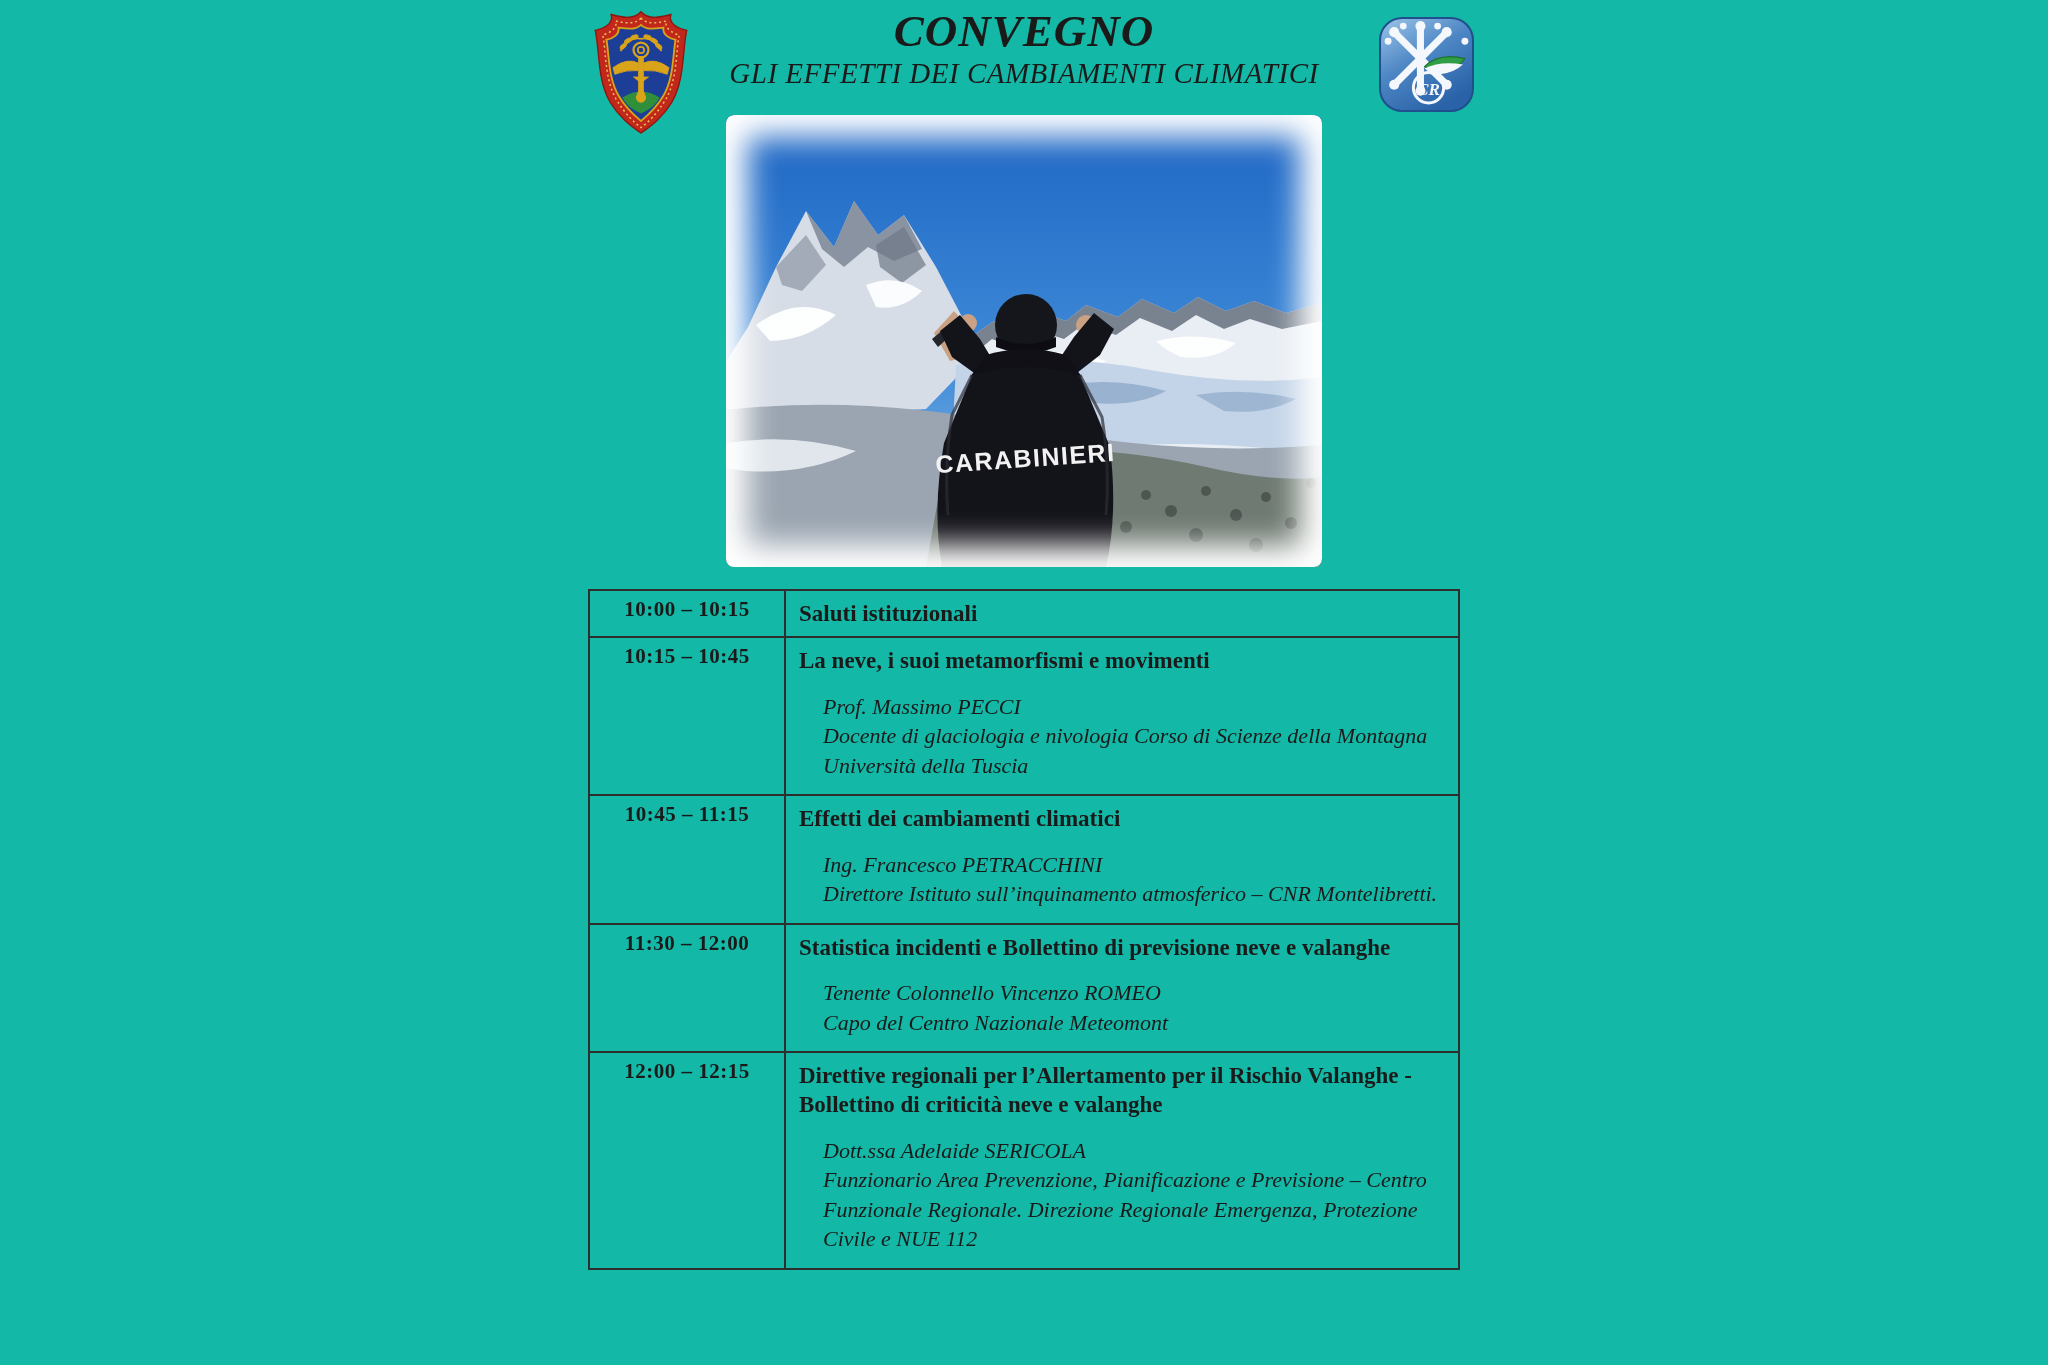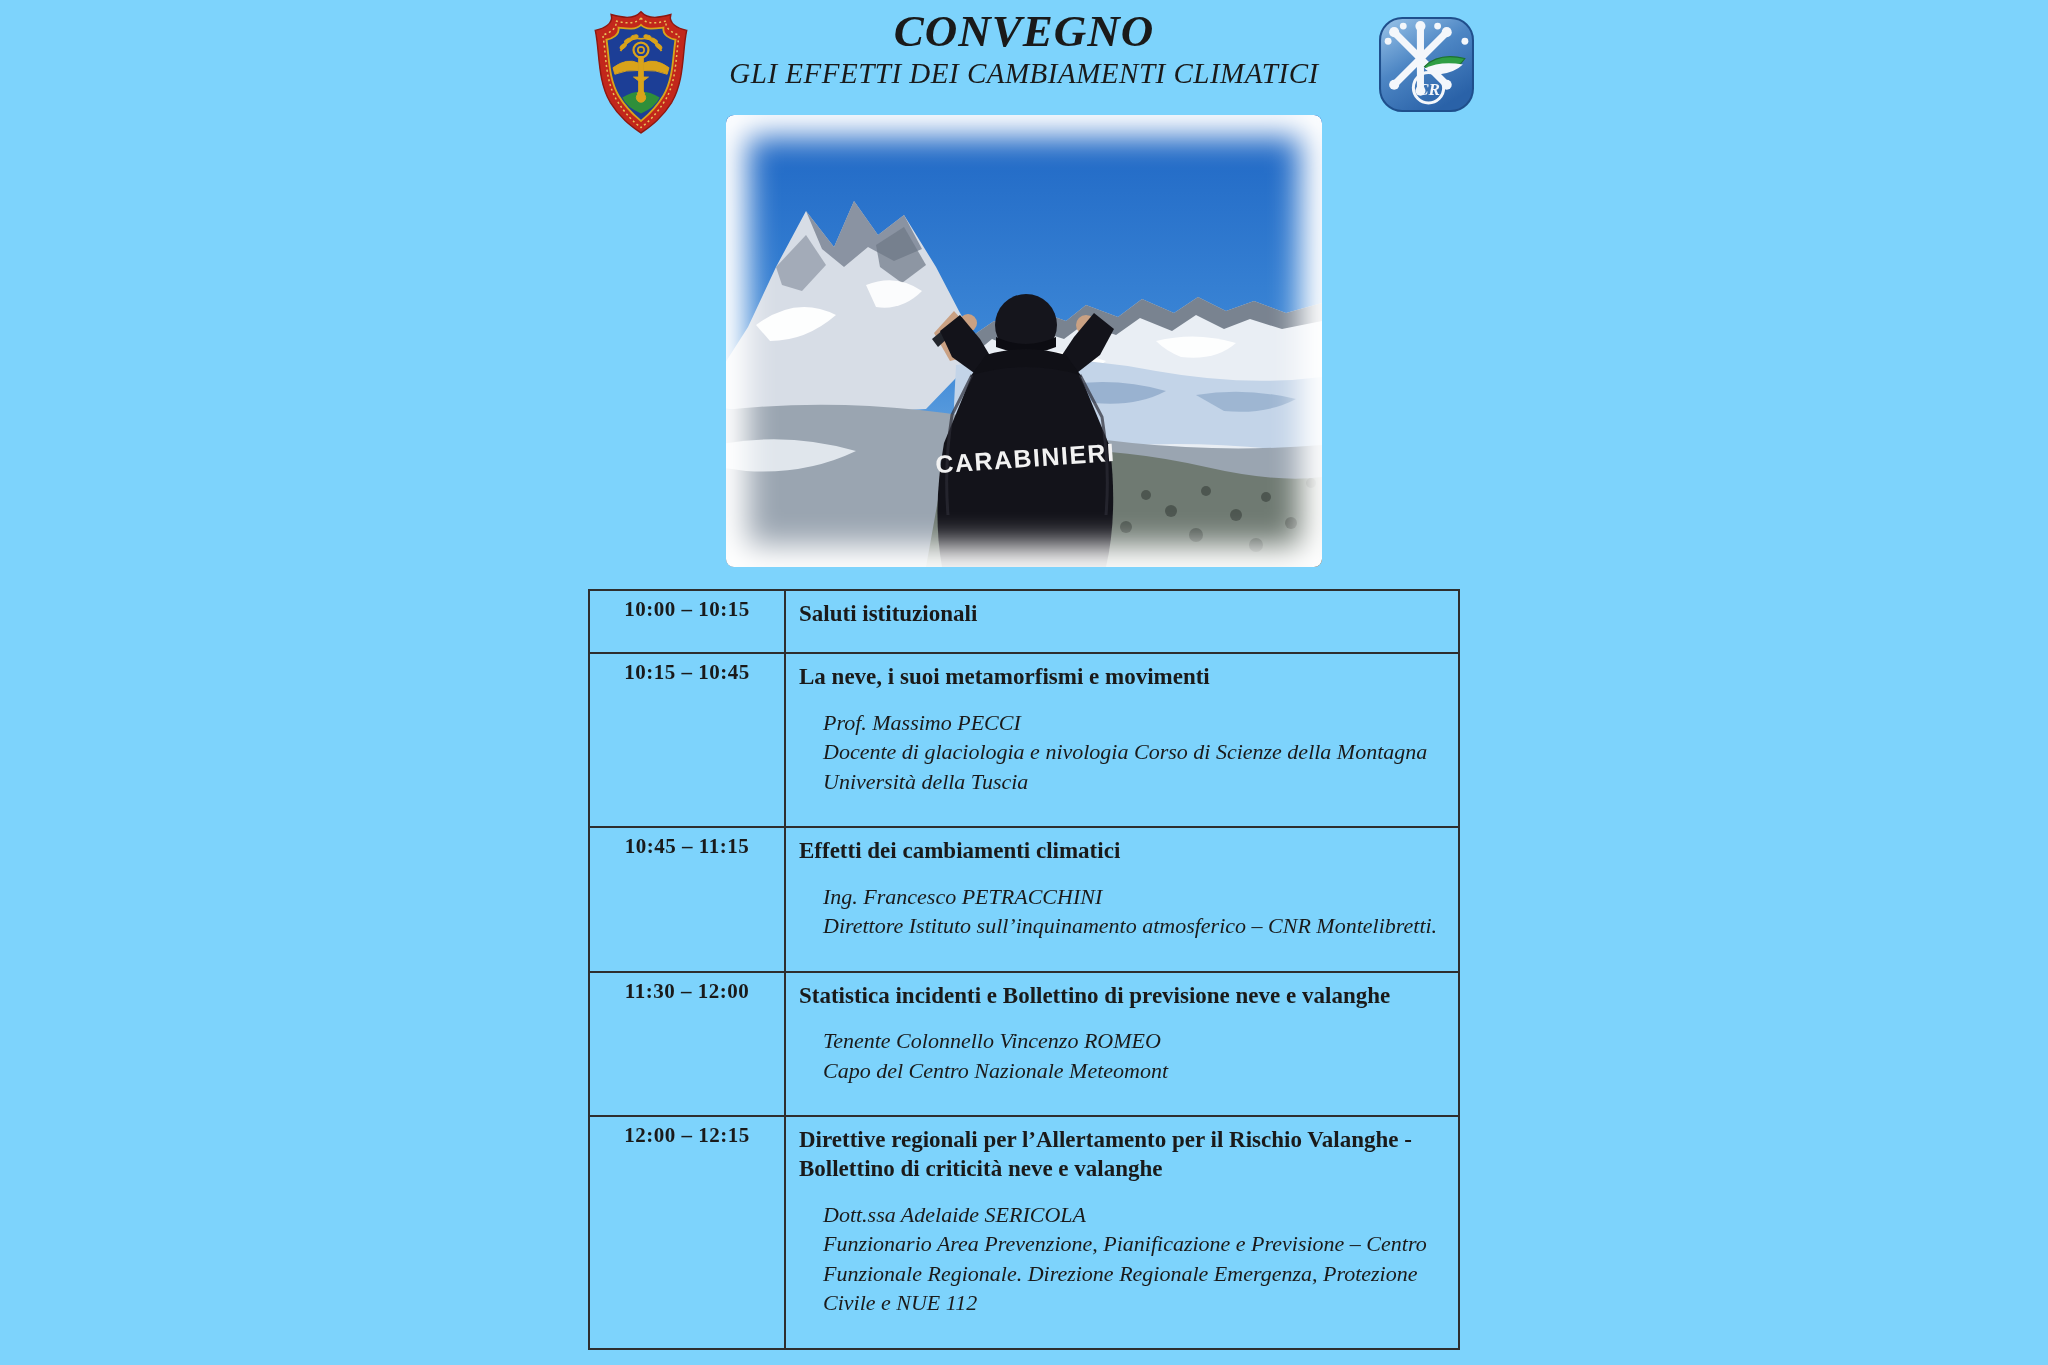--- a/index.html
+++ b/index.html
@@ -1,19 +1,19 @@
 <!DOCTYPE html>
 <html><head>
 <meta charset="utf-8">
 <style>
   html,body{margin:0;padding:0;background:#ffffff;}
   .page{
     position:relative;
     width:2048px;height:1365px;
-    background:#7dd3fc;
+    background:#14b8a6;
     overflow:hidden;
     font-family:"Liberation Serif","DejaVu Serif",serif;
     color:#1a1a1a;
   }
   
   .header{position:relative;width:100%;height:115px;}
   .crest{position:absolute;left:585px;top:8px;width:112px;height:128px;}
   .org-logo{position:absolute;left:1378px;top:16px;width:97px;height:97px;}
   .title-block{
     position:absolute;left:50%;top:8px;transform:translateX(-50%);
@@ -47,21 +47,21 @@
     font-size:36px;line-height:1.3;
   }
   
   table.schedule{
     width:872px;margin:14px auto 0 auto;
     border-collapse:collapse;
   }
   table.schedule td{
     border:2px solid #2e2e2e;
     vertical-align:top;
-    padding:6px 13px 24px 13px;
+    padding:6px 13px 8px 13px;
   }
   td.time-cell{
     width:168px;min-width:168px;max-width:168px;
     text-align:center;
     font-weight:bold;font-size:21px;
     letter-spacing:0.5px;
     padding-top:9px;
     white-space:nowrap;
   }
   .session-title{

